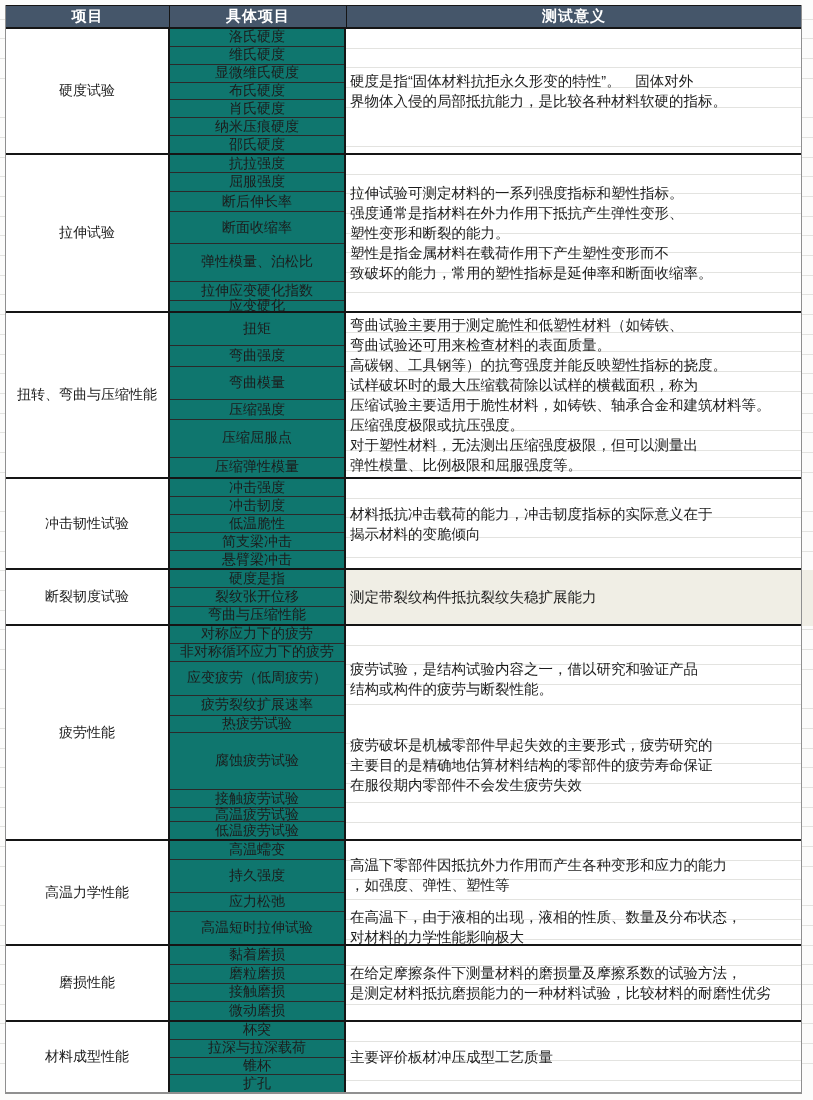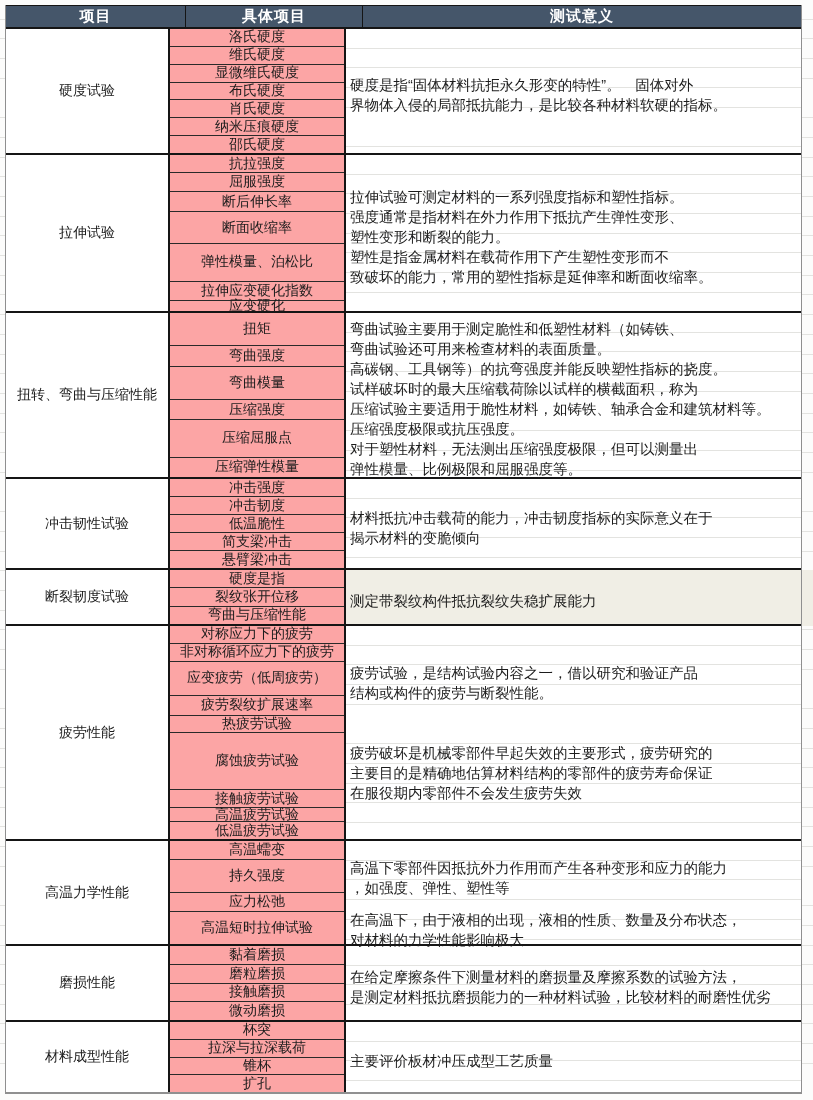--- a/index.html
+++ b/index.html
@@ -31,49 +31,49 @@
   .thead{
     display:flex;height:24px;
     background:var(--header-bg);
     border-top:1px solid var(--rule-thick);
     border-bottom:2px solid var(--rule-thick);
   }
   .th{
     display:flex;align-items:center;justify-content:center;
     color:#fff;font-weight:bold;font-size:15px;letter-spacing:1px;
   }
-  .th.t1{width:180px;border-right:1px solid var(--rule-thick);}
+  .th.t1{width:164px;border-right:1px solid var(--rule-thick);}
   .th.t2{width:177px;border-right:1px solid var(--rule-thick);}
   .th.t3{flex:1;}
   .sec{display:flex;border-bottom:2px solid var(--rule-thick);background:#fff;}
   .sec:last-child{border-bottom:1px solid var(--outer);}
   .c1{
     width:164px;border-right:2px solid var(--rule-thick);
     display:flex;align-items:center;justify-content:center;
     text-align:center;font-size:14px;background:#fff;padding:0 2px;
   }
   .c2{
     width:176px;border-right:2px solid var(--rule-thick);
-    display:flex;flex-direction:column;background:#fca5a5;
+    display:flex;flex-direction:column;background:#0f766e;
   }
   .sub{
     display:flex;align-items:center;justify-content:center;
     font-size:14px;border-bottom:1px solid var(--rule-thin);
     min-height:0;text-align:center;padding:0 2px;
   }
   .sub:last-child{border-bottom:none;}
   .c3{
     flex:1;display:flex;flex-direction:column;min-width:0;
     background-image:repeating-linear-gradient(to bottom,
       transparent 0px,transparent 18.7px,var(--gridline) 18.7px,var(--gridline) 19.7px);
   }
   .c3.beige{background-image:none;background-color:var(--beige);}
   .blk{
     display:flex;flex-direction:column;justify-content:center;
-    padding:1px 3px 1px 4px;min-height:0;margin-top:8px;
+    padding:1px 3px 1px 4px;min-height:0;
   }
   .blk.top{justify-content:flex-start;padding-top:3px;}
   .ln{font-size:14.5px;line-height:20px;white-space:nowrap;}
   .beige-strip{
     position:absolute;left:802px;top:570px;width:11px;height:56px;
     background:var(--beige);
   }
 </style>
 </head>
 <body>

